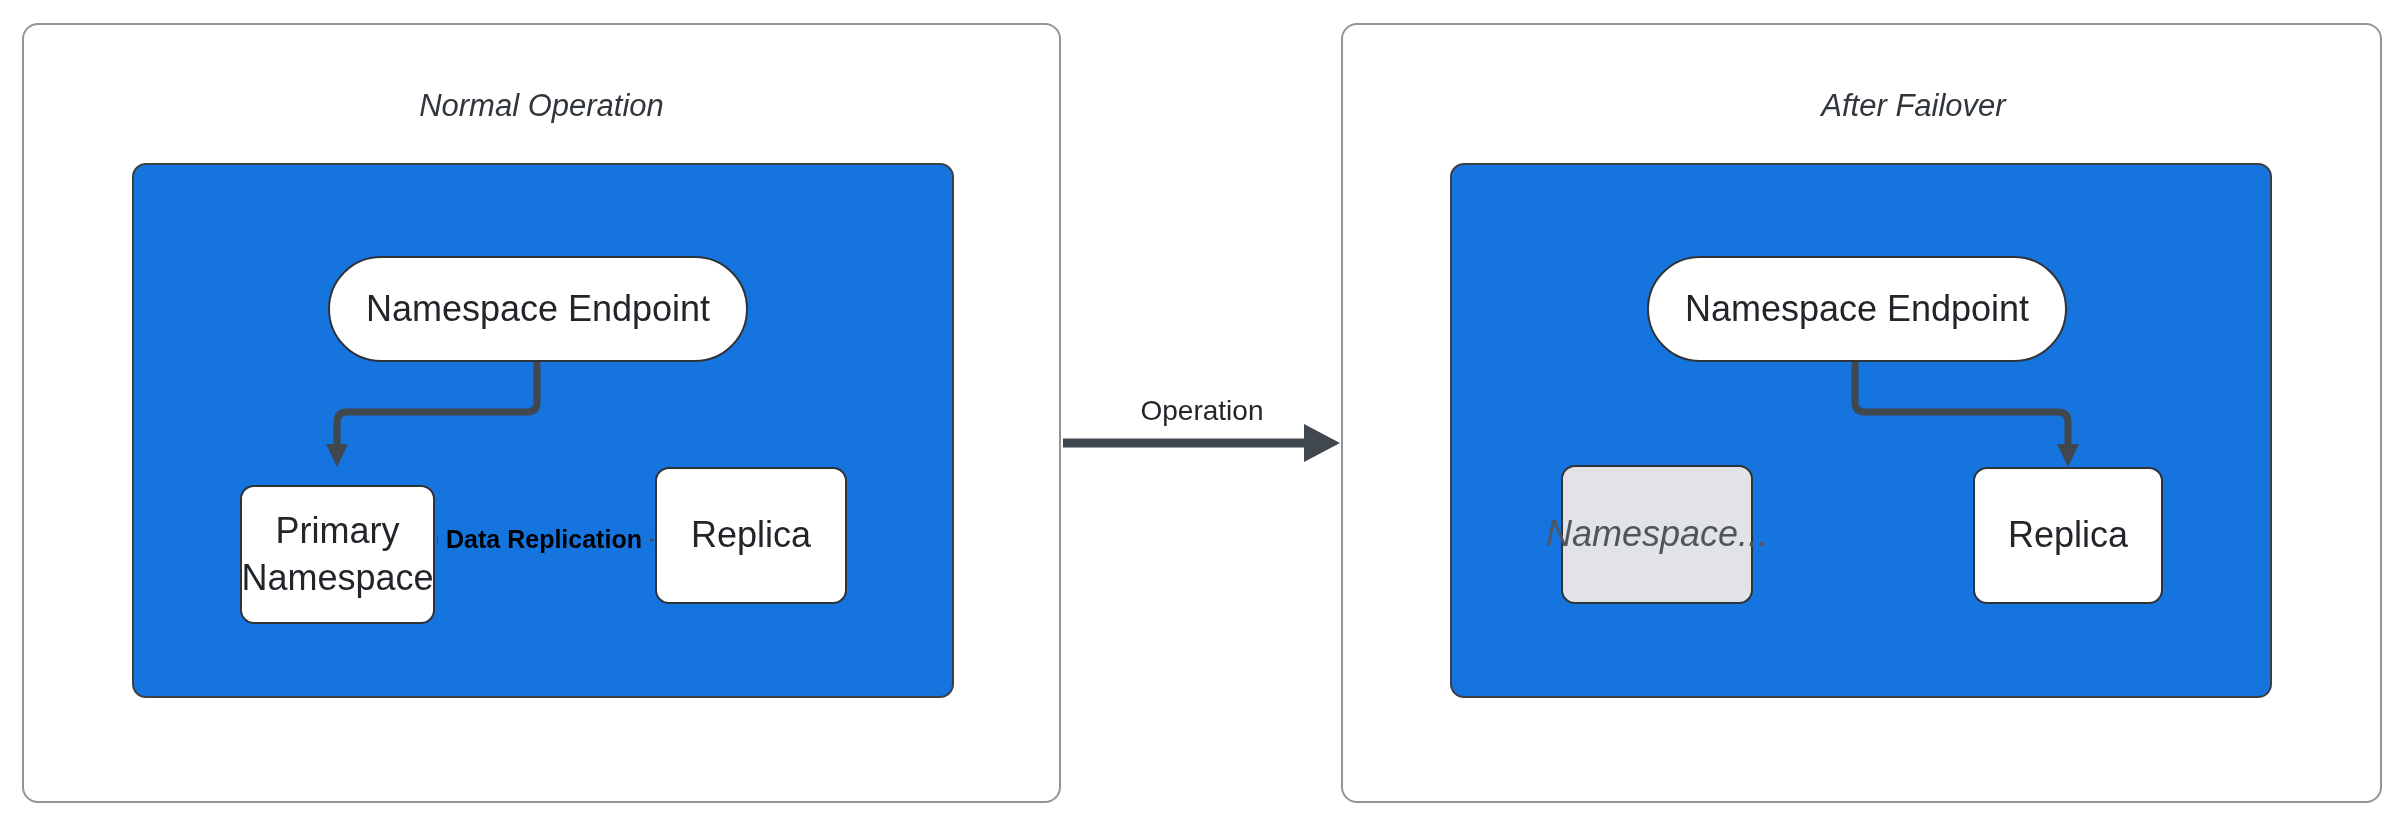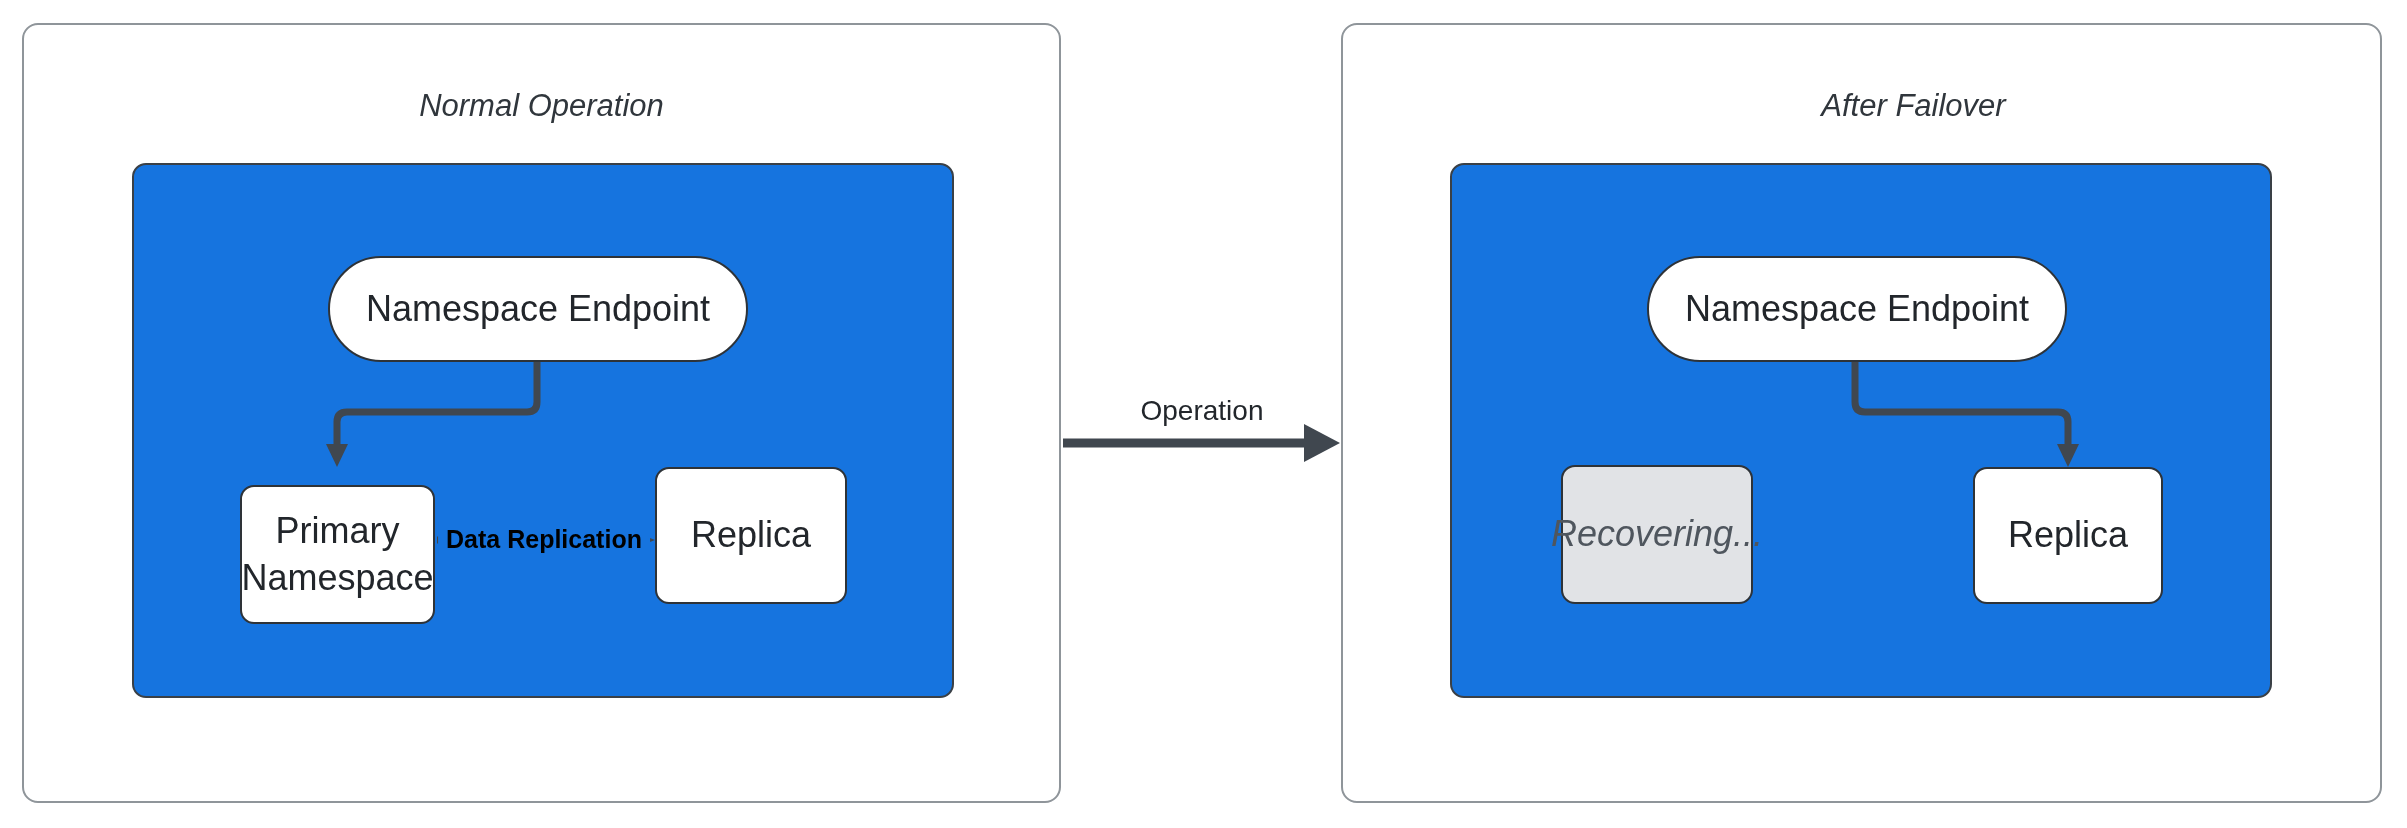--- a/index.html
+++ b/index.html
@@ -132,21 +132,21 @@
   <div class="panel panel-right"></div>
   <div class="panel-title title-right">After Failover</div>
 
   <div class="cluster cluster-right"></div>
 
   <div class="node stadium stadium-right">
     <span>Namespace Endpoint</span>
   </div>
 
   <div class="node rect recovering node-recovering">
-    <span>Recovering...</span>
+    <span>Namespace...</span>
   </div>
 
   <div class="node rect node-replica-right">
     <span>Replica</span>
   </div>
 
   <svg class="edge-layer" viewBox="0 0 2407 828">
 
     <path class="edge" d="M537,362 L537,402 Q537,412 527,412 L347,412 Q337,412 337,422 L337,446"></path>
     <path class="arrowhead" d="M326,444 L348,444 L337,467 Z"></path>

